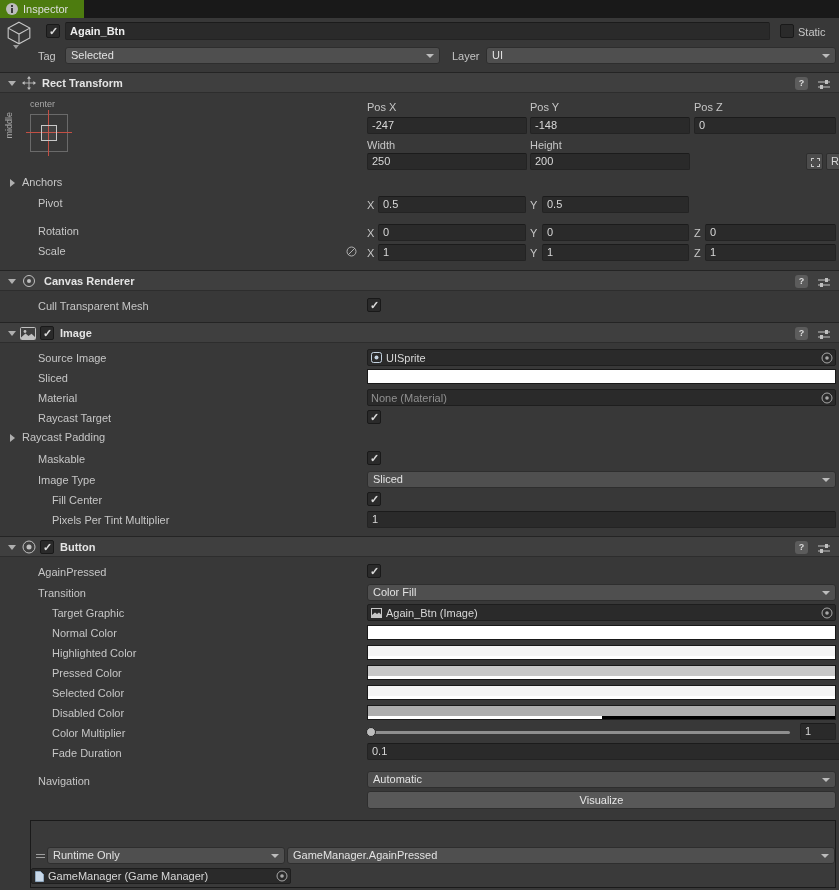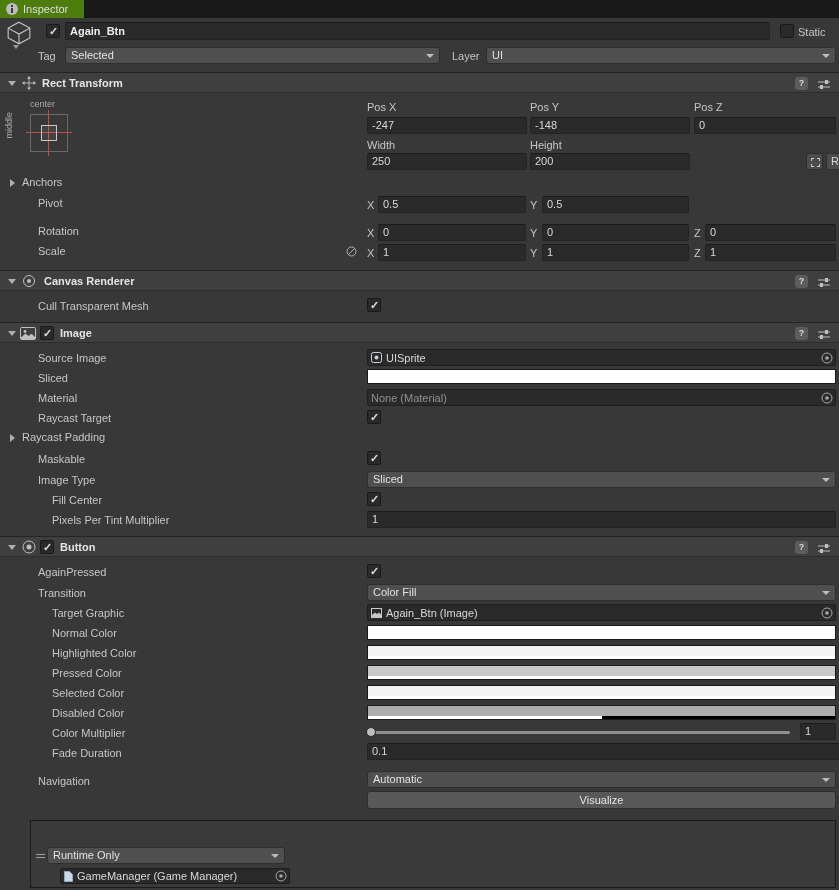--- a/index.html
+++ b/index.html
@@ -356,21 +356,22 @@
   <div class="dd" style="left:367px;top:771px;width:469px">Automatic</div>
 
   <div class="btn" style="left:367px;top:791px;width:469px">Visualize</div>
 
   <div class="event-box">
     <div class="handle">
         <span></span>
         <span></span>
       </div>
     <div class="dd" style="left:16px;top:26px;width:238px">Runtime Only</div>
-    <div class="ofield" style="left:29px;top:47px;width:230px;height:16px">
+    <div class="dd" style="left:256px;top:26px;width:548px">GameManager.AgainPressed</div>
+    <div class="ofield" style="left:0;top:47px;width:260px;height:16px">
       <span>
           <svg width="9" height="11">
             <path d="M0.5 0.5 H5.5 L8.5 3.5 V10.5 H0.5 Z" fill="#C8D8E8" stroke="#8FA8C0"></path>
           </svg>
         </span>
       <span class="grow">GameManager (Game Manager)</span>
       <span class="picker">
           <svg width="12" height="12">
             <circle cx="6" cy="6" r="5" fill="none" stroke="#A8A8A8"></circle>
             <circle cx="6" cy="6" r="1.8" fill="#A8A8A8"></circle>

